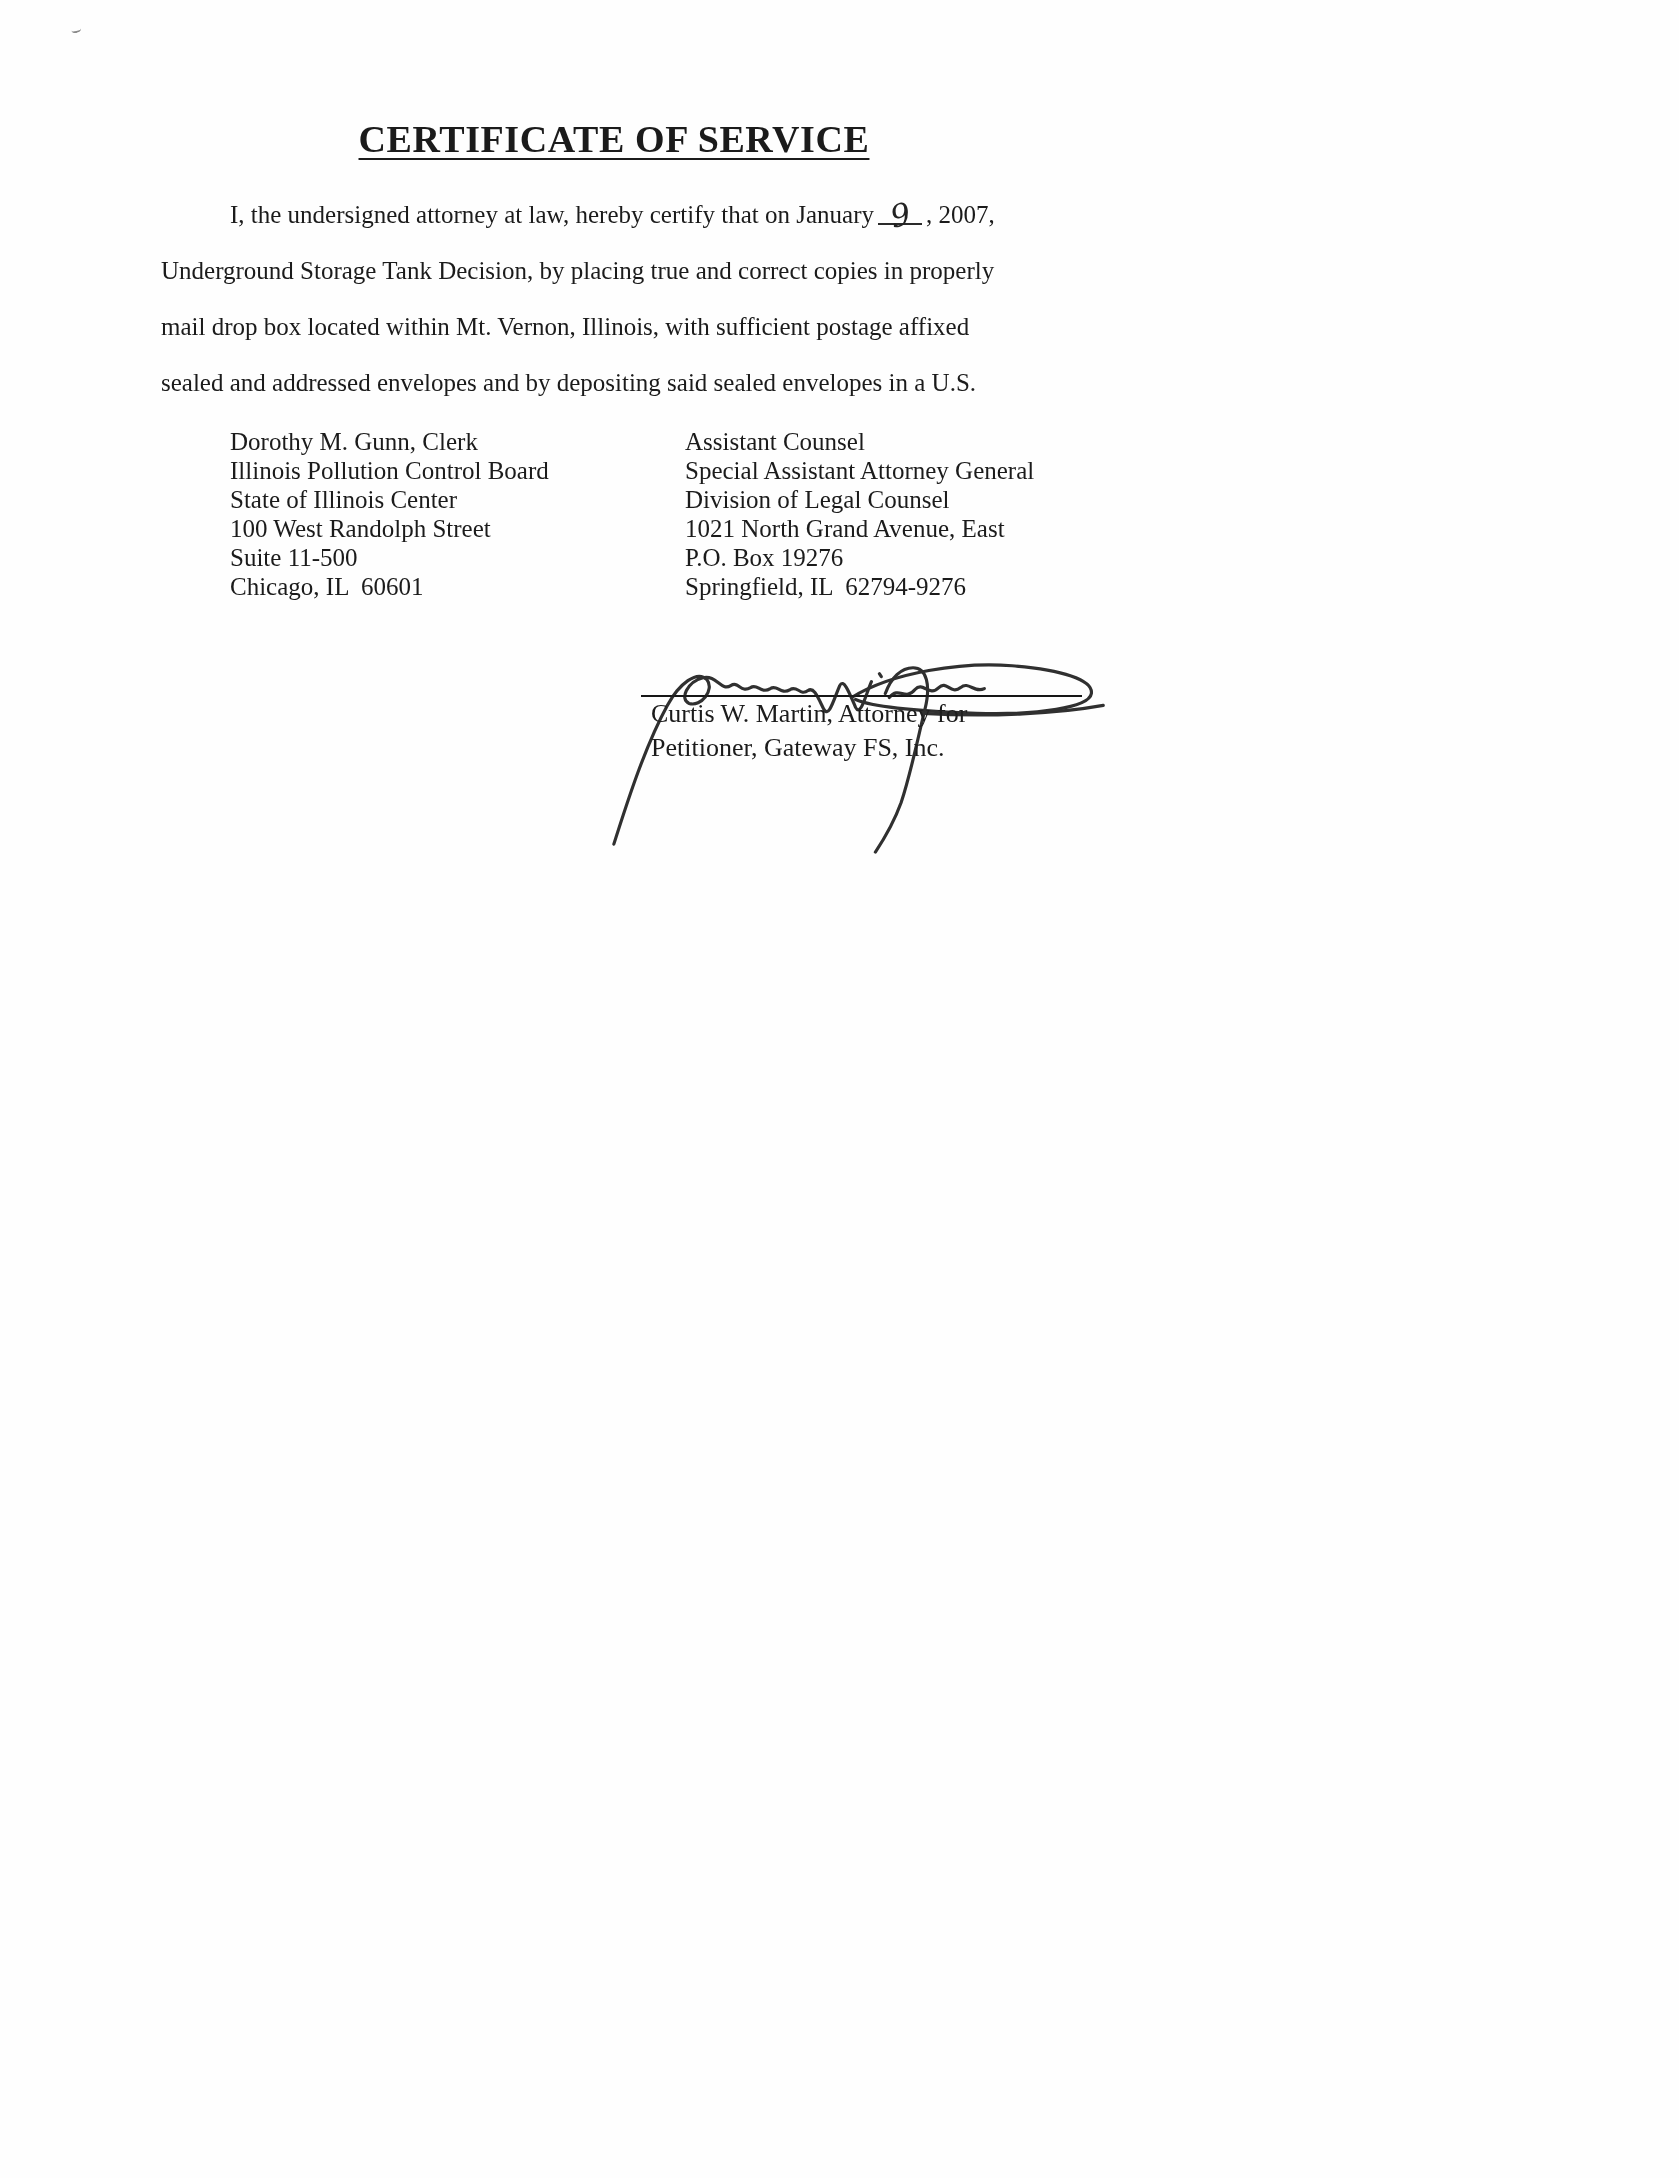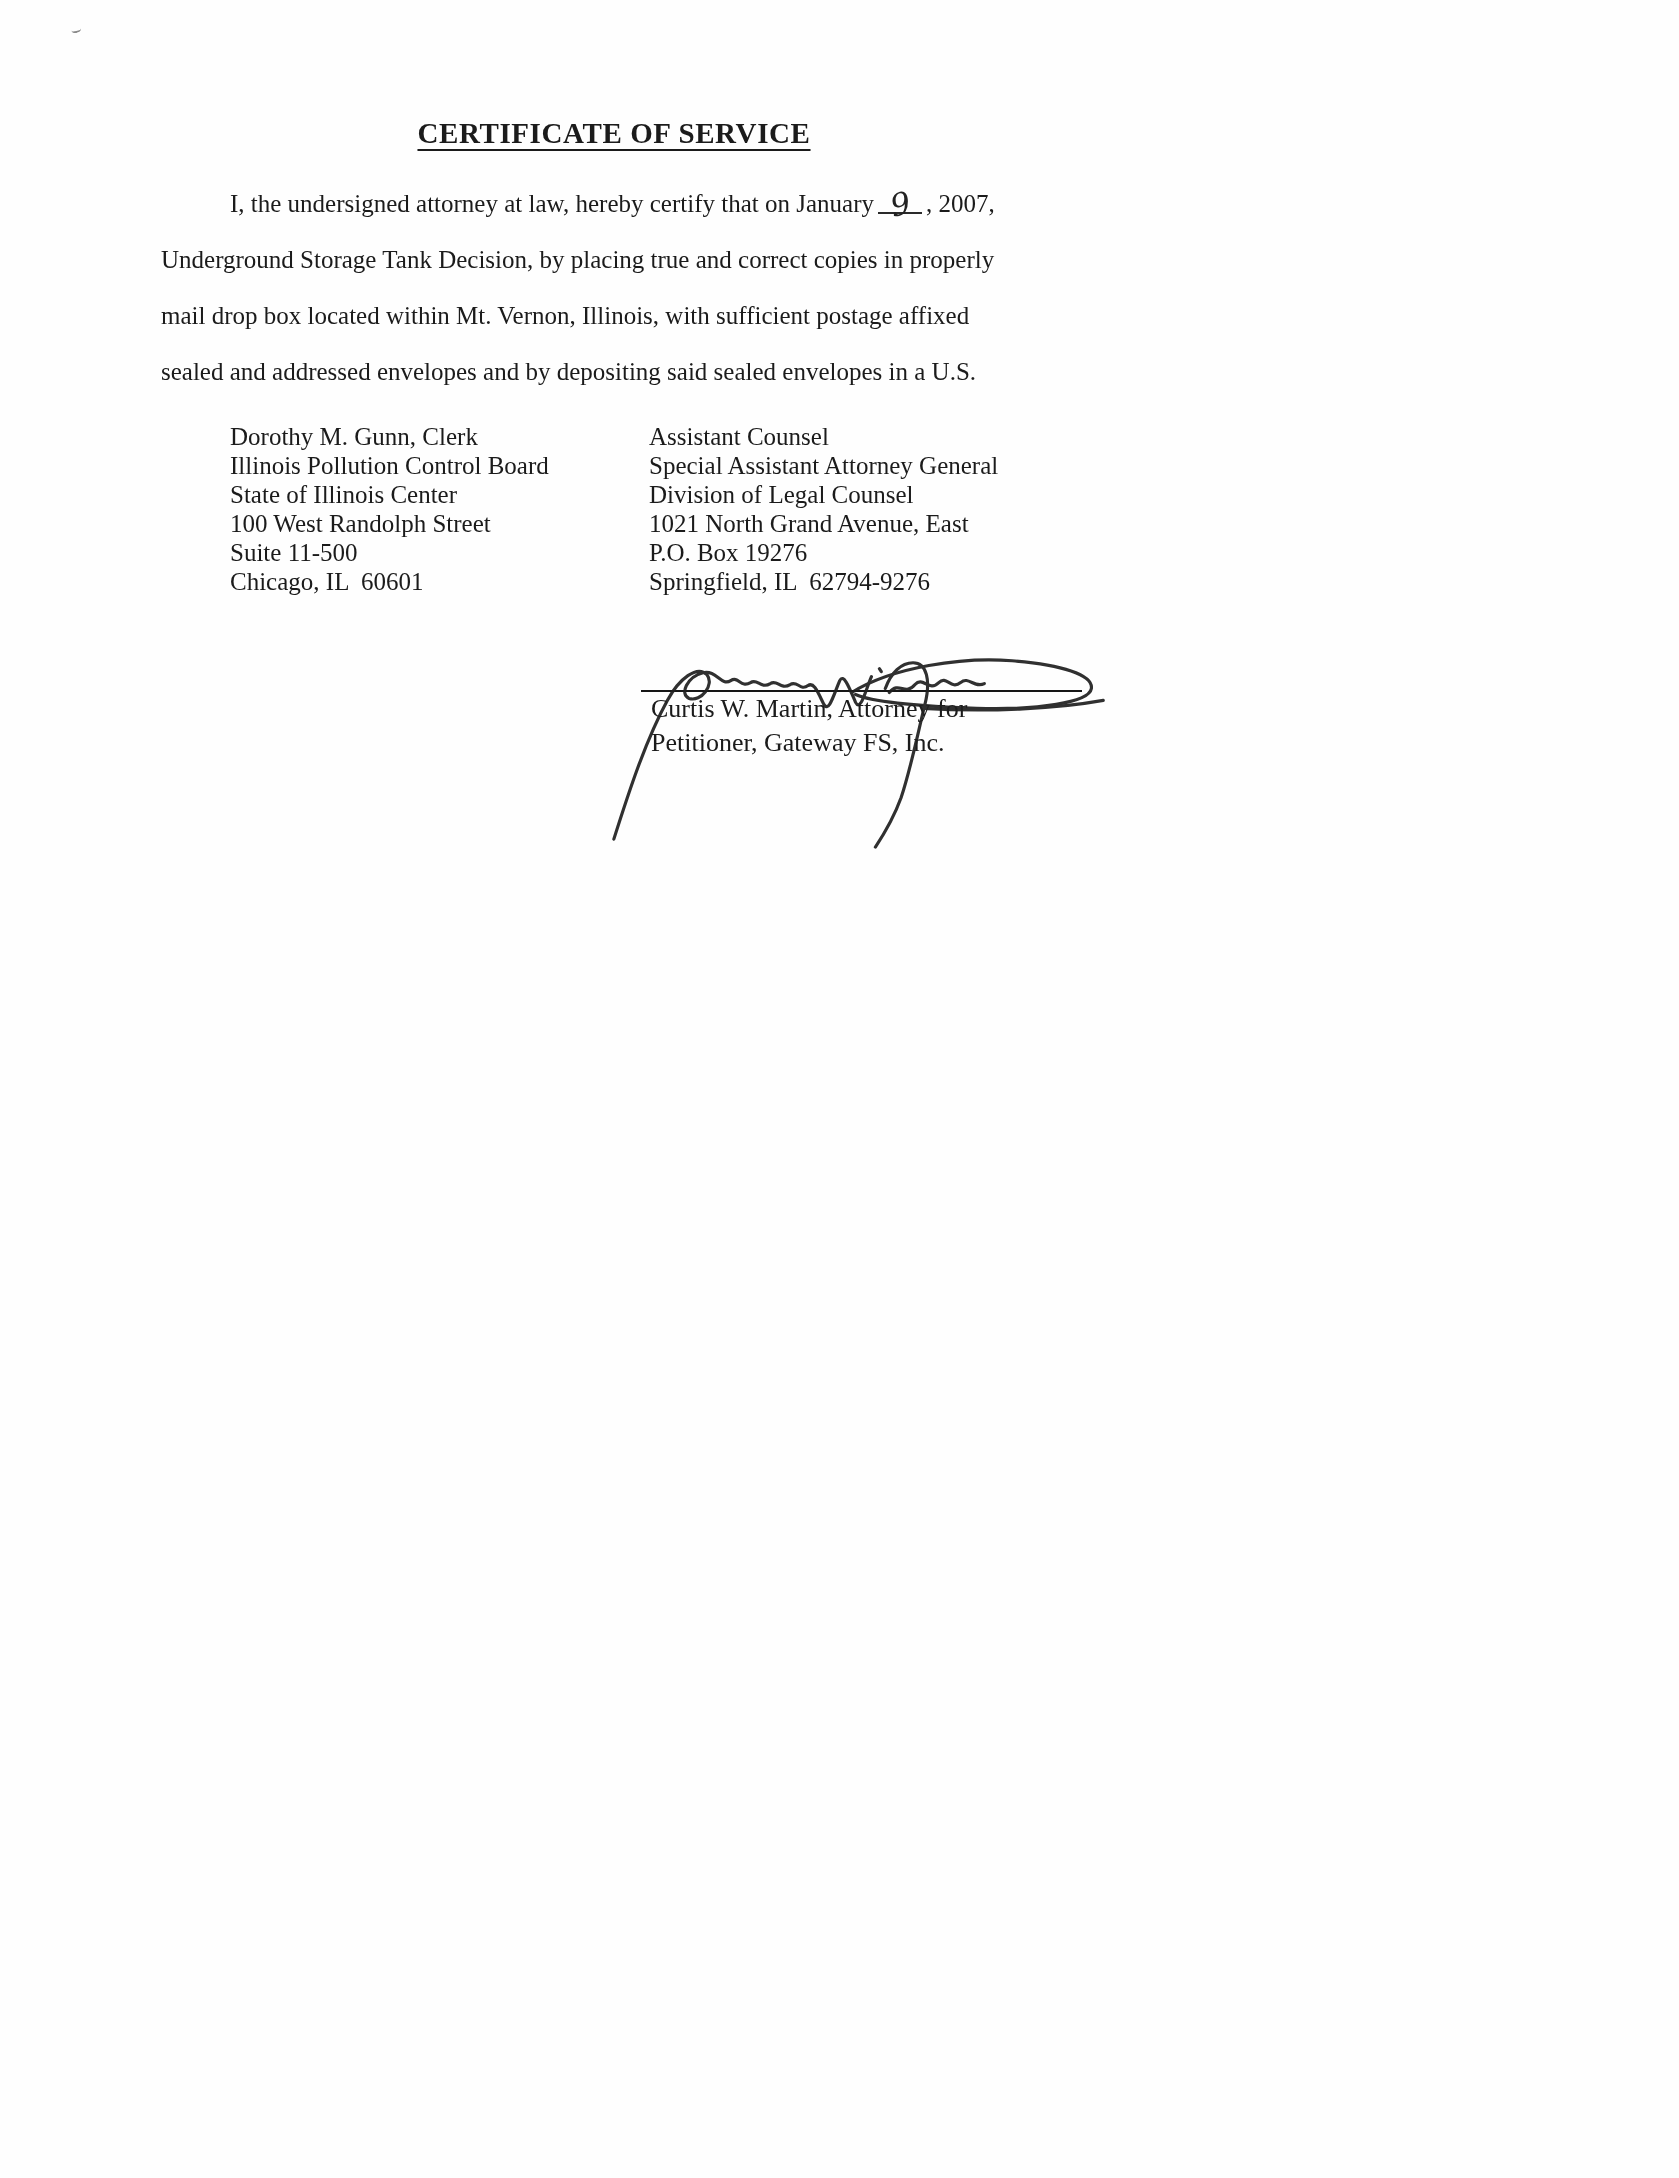--- a/index.html
+++ b/index.html
@@ -11,39 +11,39 @@
     font-family:"Liberation Serif","DejaVu Serif",serif;
     color:#1b1b1b;
     overflow:hidden;
   }
   .stray-mark{
     position:absolute;left:71px;top:26px;width:10px;height:5px;
     border-bottom:2px solid #8a8a8a;transform:rotate(-12deg);border-radius:50%;
   }
   .content{position:absolute;left:161px;top:117px;width:906px;}
   .title{
-    text-align:center;font-weight:bold;font-size:29px;letter-spacing:0.6px;
+    text-align:center;font-weight:bold;font-size:38px;letter-spacing:0.6px;
     text-decoration:underline;text-underline-offset:6px;
     -webkit-text-decoration-thickness:2px;text-decoration-thickness:2px;
     margin:0 0 26px 0;
   }
   .para{margin:0;}
   .para .line{white-space:nowrap;height:56px;line-height:56px;font-size:25px;}
   .para .line.first{padding-left:69px;}
   .hand-day{
     display:inline-block;width:44px;text-align:center;
     border-bottom:2px solid #2a2a2a;height:36px;margin:0 4px;
     vertical-align:baseline;
   }
   .hand-glyph{
     display:inline-block;font-style:italic;font-size:31px;line-height:31px;
     transform:rotate(-12deg) translateY(3px);
     font-family:"DejaVu Serif",serif;color:#222;
   }
-  .recipients{display:flex;padding-left:69px;margin-top:22px;}
+  .recipients{display:flex;padding-left:69px;margin-top:16px;gap:36px;}
   .addr{font-size:25px;line-height:29px;}
   .addr div{white-space:pre;}
   .addr-left{width:419px;flex:none;}
   .addr-right{flex:none;}
   .sig-area{position:relative;margin-left:480px;margin-top:28px;width:455px;}
   .sig-svg{position:absolute;left:-45px;top:-61px;width:535px;height:233px;pointer-events:none;}
   .sig-rule{border:none;border-top:2.5px solid #161616;width:441px;margin:94px 0 0 0;}
   .sig-name{font-size:26px;line-height:34px;white-space:pre;margin-left:10px;}
 </style>
 </head>

